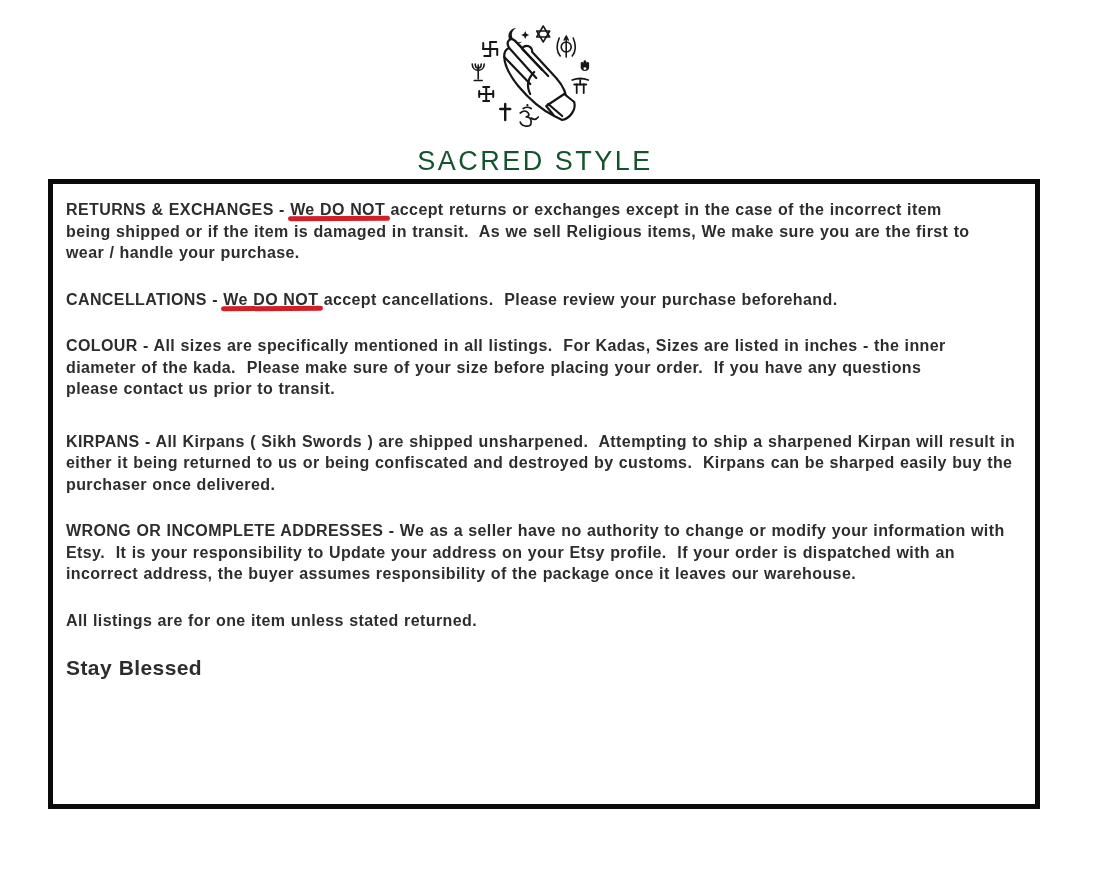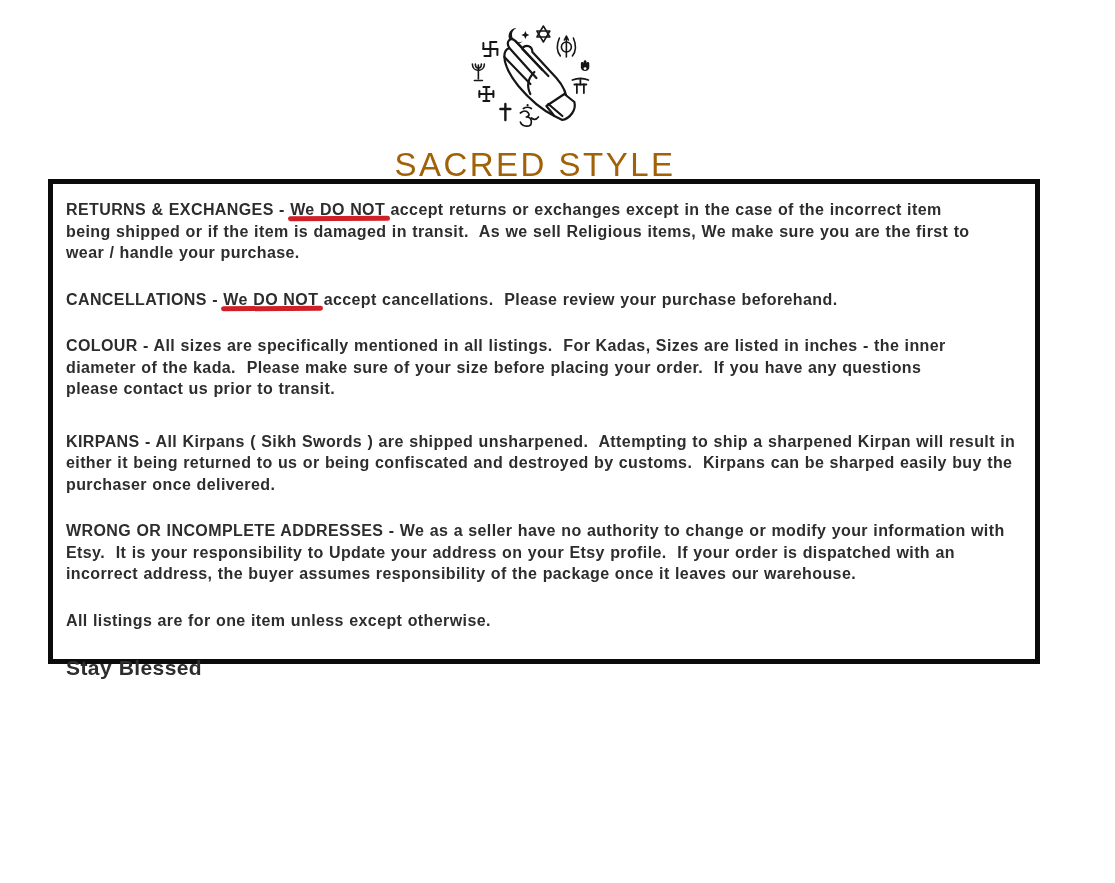--- a/index.html
+++ b/index.html
@@ -9,27 +9,27 @@
   }
   .page { position:absolute; inset:0; background:#ffffff; }
 
   
   .logo-block {
     position:absolute; left:535px; top:20px; transform:translateX(-50%);
     display:flex; flex-direction:column; align-items:center;
   }
   .logo-art { display:block; }
   .brand-name {
-    margin-top:6px; font-size:33px; letter-spacing:2.5px; color:#a16207;
+    margin-top:6px; font-size:27px; letter-spacing:2.5px; color:#14532d;
     white-space:pre; font-family:"Liberation Sans", sans-serif;
   }
 
   
   .policy-box {
-    position:absolute; left:48px; top:179px; width:992px; height:485px;
+    position:absolute; left:48px; top:179px; width:992px; height:630px;
     box-sizing:border-box; border:5px solid #0b0b0b; background:#ffffff;
     padding:15px 20px 0 13px;
     color:#2d2d2d; font-weight:700; font-size:16px;
     letter-spacing:0.4px; word-spacing:0.5px;
   }
   .para { margin:0 0 25px 0; }
   .para.gap-lg { margin-bottom:31px; }
   .line { display:block; white-space:pre; line-height:21.5px; }
   .seg { white-space:pre; }
 
@@ -151,19 +151,19 @@
       <span class="line">purchaser once delivered.</span>
     </div>
 
     <div class="para">
       <span class="line">WRONG OR INCOMPLETE ADDRESSES - We as a seller have no authority to change or modify your information with</span>
       <span class="line">Etsy.  It is your responsibility to Update your address on your Etsy profile.  If your order is dispatched with an</span>
       <span class="line">incorrect address, the buyer assumes responsibility of the package once it leaves our warehouse.</span>
     </div>
 
     <div class="para">
-      <span class="line">All listings are for one item unless except otherwise.</span>
+      <span class="line">All listings are for one item unless stated returned.</span>
     </div>
 
     <div class="signoff">Stay Blessed</div>
 
   </section>
 </div>
 
 </body></html>

